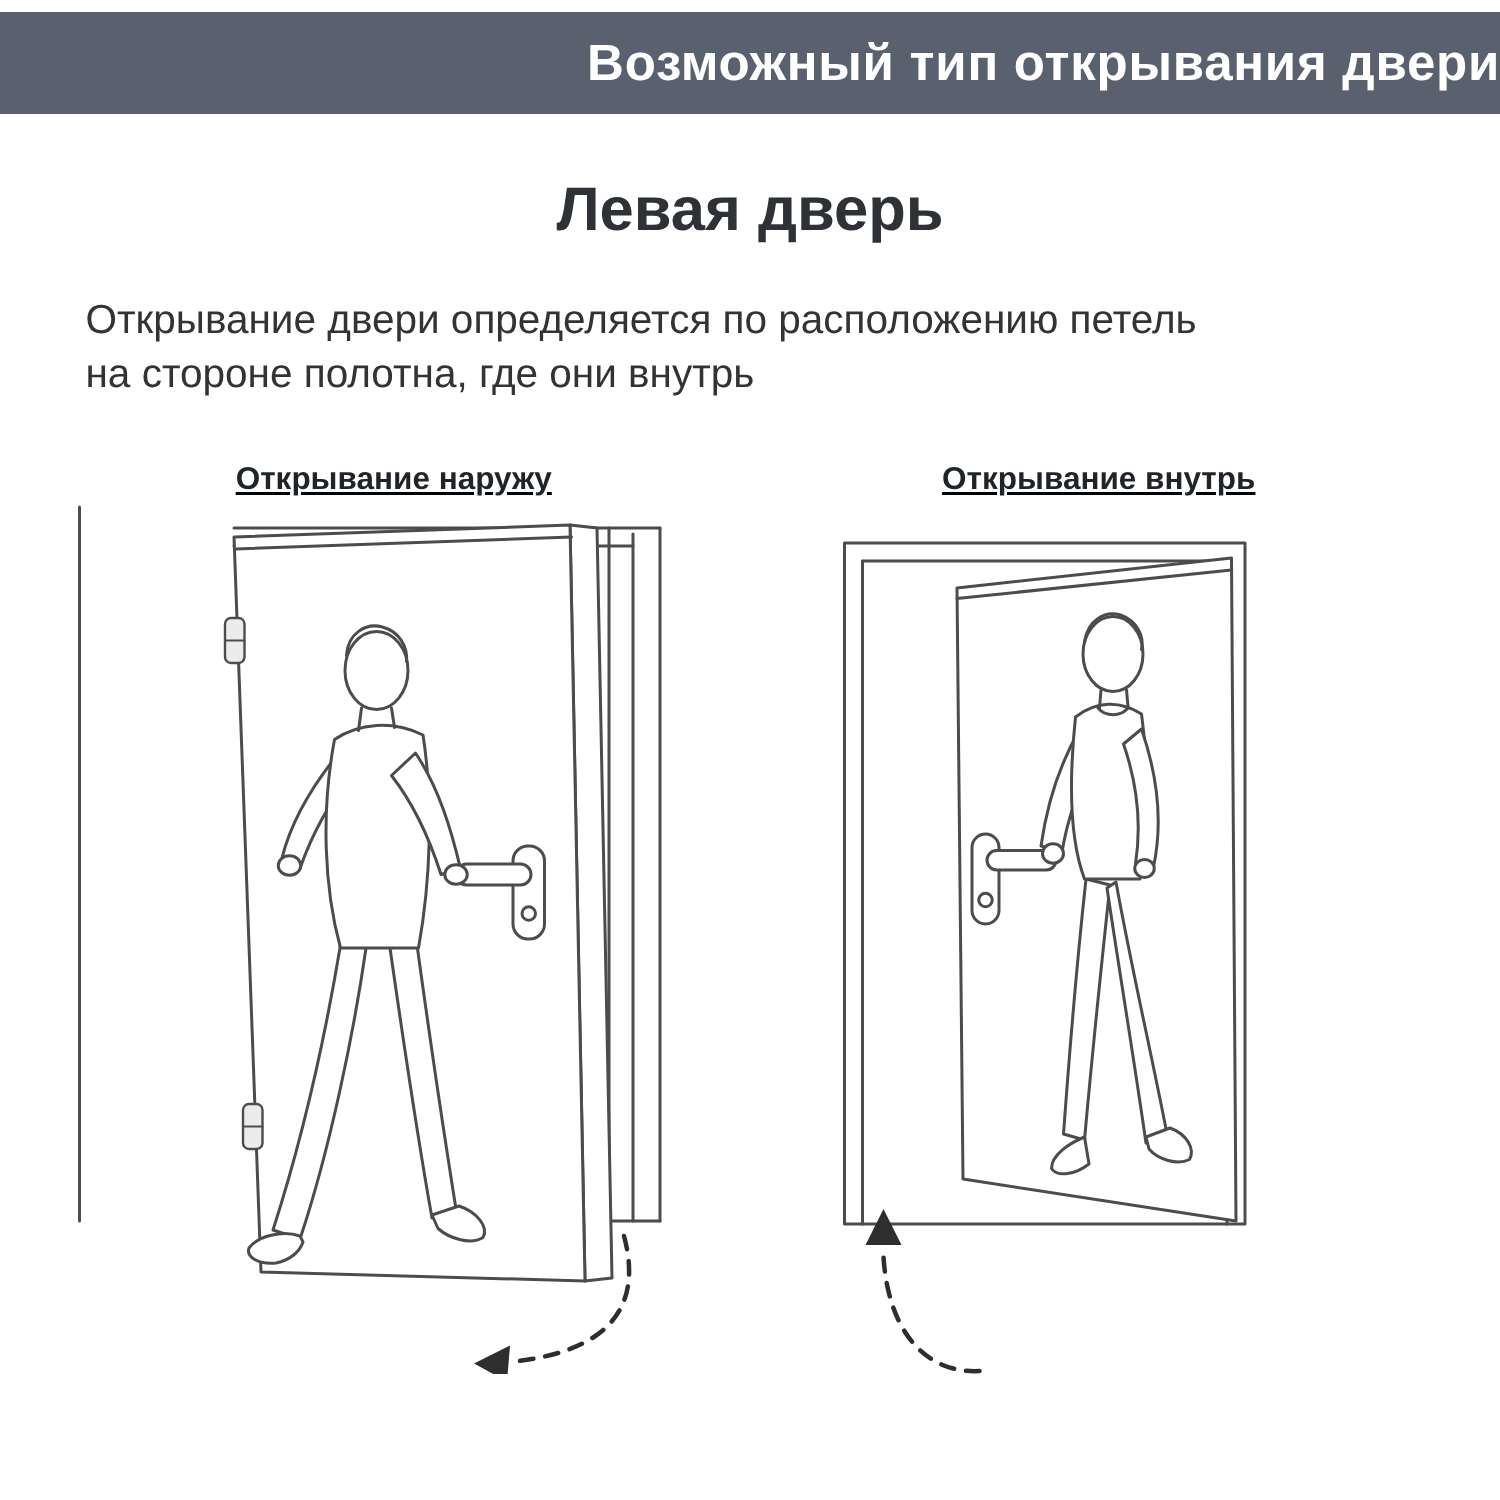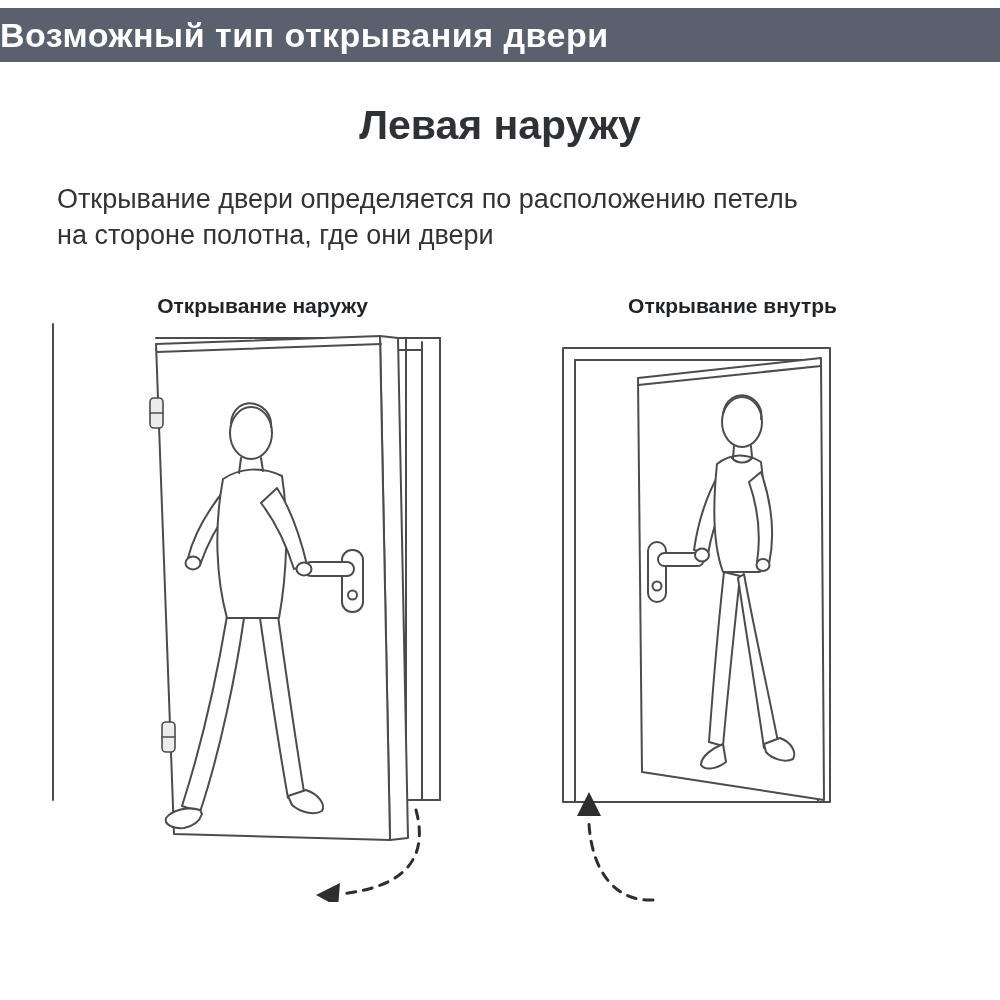--- a/index.html
+++ b/index.html
@@ -1,47 +1,47 @@
 <!DOCTYPE html>
 <html><head>
 <meta charset="utf-8">
 <style>
   * { margin:0; padding:0; box-sizing:border-box; }
   html,body { width:1000px; height:1000px; background:#ffffff; font-family:"Liberation Sans", sans-serif; overflow:hidden; }
   .page { width:1000px; height:1000px; position:relative; }
-  .banner { margin-top:8px; height:54px; background:#5a616e; display:flex; align-items:center; justify-content:flex-start; }
+  .banner { margin-top:8px; height:68px; background:#5a616e; display:flex; align-items:center; justify-content:flex-end; }
   .banner-title { color:#ffffff; font-size:34px; font-weight:bold; letter-spacing:.5px; }
   .heading { text-align:center; margin-top:40px; font-size:41px; font-weight:bold; color:#2e3237; }
   .description { margin:32px 80px 0 57px; font-size:27px; color:#333333; line-height:1.35; }
-  .panels { display:flex; margin-top:40px; }
+  .panels { display:flex; margin-top:40px;text-decoration:underline; }
   .panel { width:455px; display:flex; flex-direction:column; align-items:center; }
   .panel-left { margin-left:35px; }
   .panel-right { margin-left:15px;justify-content:space-between; }
   .panel-label { font-size:21px; font-weight:bold; color:#1f2429; margin-bottom:4px; }
   svg { display:block; }
   .line { stroke:#4c4c4c; stroke-width:2; fill:none; stroke-linecap:round; stroke-linejoin:round; }
   .fillwhite { stroke:#4c4c4c; stroke-width:2; fill:#ffffff; stroke-linecap:round; stroke-linejoin:round; }
   .fillgray { stroke:#4c4c4c; stroke-width:1.6; fill:#ececec; }
   .dash { stroke:#2e2e2e; stroke-width:3; fill:none; stroke-dasharray:9 8; stroke-linecap:round; }
   .head { fill:#2e2e2e; stroke:none; }
 </style>
 </head>
 <body>
 
 <div class="page">
 
   <div class="banner">
     <div class="banner-title">Возможный тип открывания двери</div>
   </div>
 
-  <div class="heading">Левая наружу</div>
+  <div class="heading">Левая дверь</div>
 
   <div class="description">
     <span>Открывание двери определяется по расположению петель</span><br>
-    <span>на стороне полотна, где они двери</span>
+    <span>на стороне полотна, где они внутрь</span>
   </div>
 
   <div class="panels">
 
     <div class="panel panel-left">
       <div class="panel-label">Открывание наружу</div>
       <svg width="430" height="580" viewBox="0 0 430 580">
 
         <g>
           <path class="line" d="M 5,2 V 478"></path>

